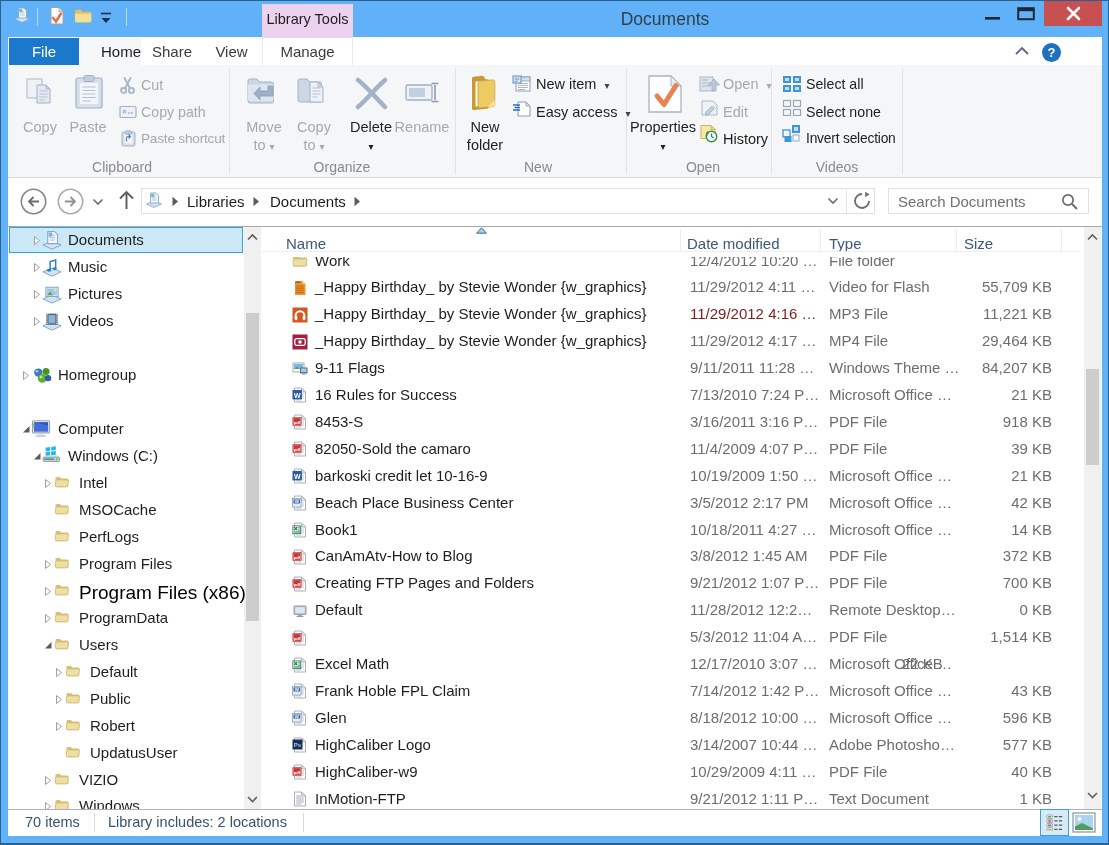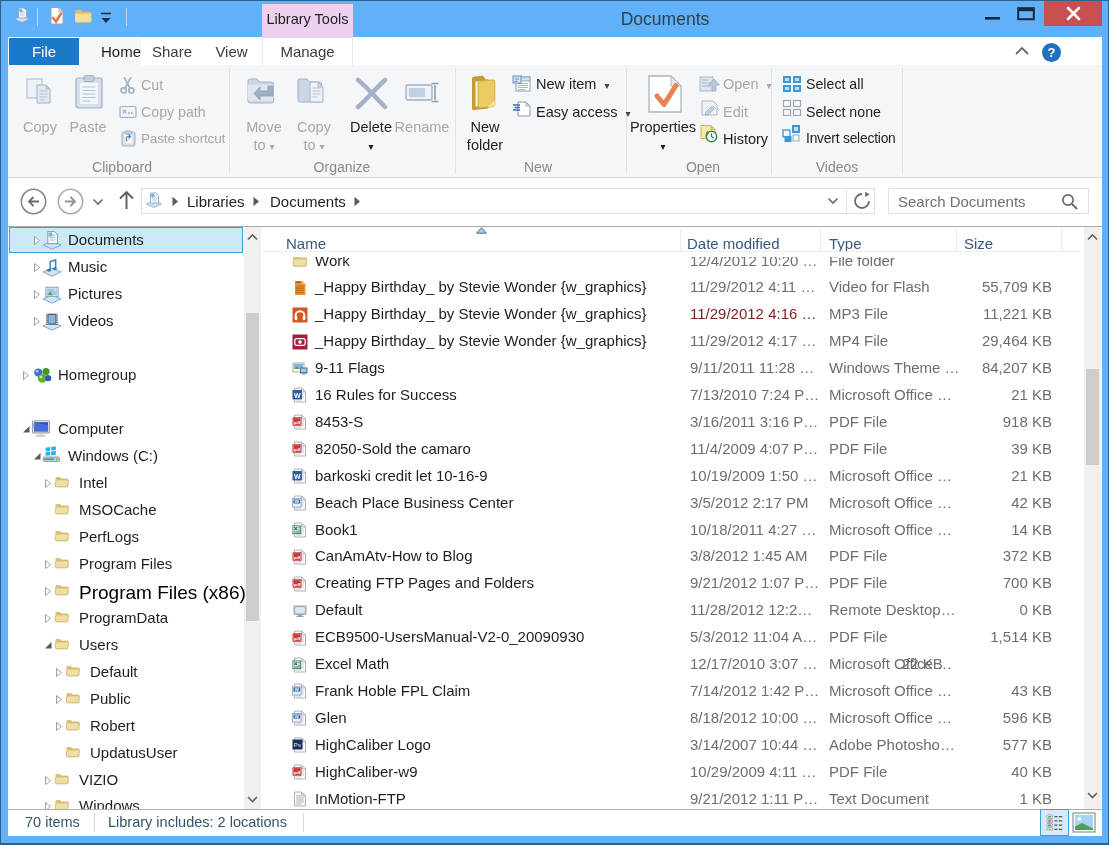--- a/index.html
+++ b/index.html
@@ -684,21 +684,20 @@
 <div class="txt" style="left:567px;top:344.7px;font-size:15px;color:#6d6d6d;">Remote Desktop…</div>
 <div class="txt" style="left:640px;top:344.7px;width:150px;text-align:right;font-size:15px;color:#6d6d6d;">0 KB</div>
 <svg style="position:absolute;left:30px;top:373px;" width="16" height="16" viewBox="0 0 16 16">
         <path d="M2.5 1 h7 l4 4 v10 h-11 z" fill="#fff" stroke="#a8b0ba" stroke-width="1"></path>
         <path d="M9.5 1 l4 4 h-4 z" fill="#dfe5ea" stroke="#a8b0ba" stroke-width="0.8"></path>
         <path d="M4.2 7 h7.6 M4.2 9 h7.6 M4.2 11 h7.6 M4.2 13 h5" stroke="#b9c2cc" stroke-width="0.9"></path>
         <rect x="0.5" y="3" width="9" height="9" rx="1.2" fill="#c53838"></rect>
         <rect x="1.3" y="3.8" width="7.4" height="7.4" rx="0.8" fill="none" stroke="#e8a0a0" stroke-width="0.7"></rect>
         <text x="5" y="9.8" font-size="4.2" font-family="Liberation Sans" font-weight="bold" fill="#fff" text-anchor="middle">pdf</text>
       </svg>
-<div class="txt" style="left:53px;top:371.6px;font-size:15px;color:#1e1e1e;">ECB9500-UsersManual-V2-0_20090930</div>
 <div class="txt" style="left:428px;top:371.6px;font-size:15px;color:#6d6d6d;">5/3/2012 11:04 A…</div>
 <div class="txt" style="left:567px;top:371.6px;font-size:15px;color:#6d6d6d;">PDF File</div>
 <div class="txt" style="left:640px;top:371.6px;width:150px;text-align:right;font-size:15px;color:#6d6d6d;">1,514 KB</div>
 <svg style="position:absolute;left:30px;top:400px;" width="16" height="16" viewBox="0 0 16 16">
         <path d="M2.5 1 h7 l4 4 v10 h-11 z" fill="#fff" stroke="#a8b0ba" stroke-width="1"></path>
         <path d="M9.5 1 l4 4 h-4 z" fill="#dfe5ea" stroke="#a8b0ba" stroke-width="0.8"></path>
         <path d="M4.2 7 h7.6 M4.2 9 h7.6 M4.2 11 h7.6 M4.2 13 h5" stroke="#b9c2cc" stroke-width="0.9"></path>
         <rect x="0.5" y="3.5" width="8.6" height="8.6" fill="#1f7246"></rect>
         <rect x="1.3" y="4.3" width="7" height="7" fill="#eef5f0"></rect>
         <path d="M2.2 5.2 l3 3 m0-3 l-3 3" stroke="#1f7246" stroke-width="1.1"></path>

